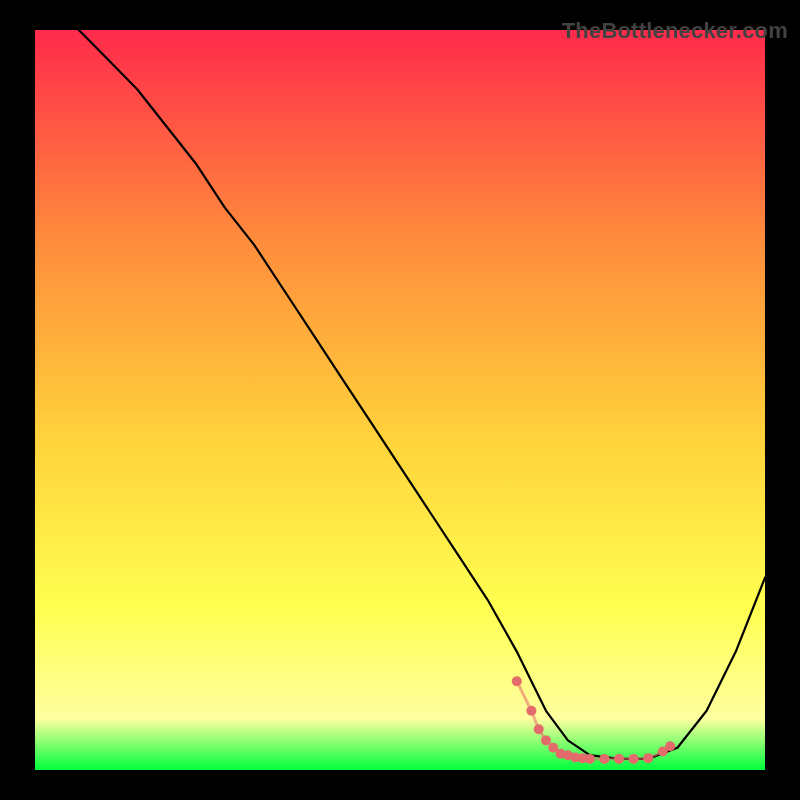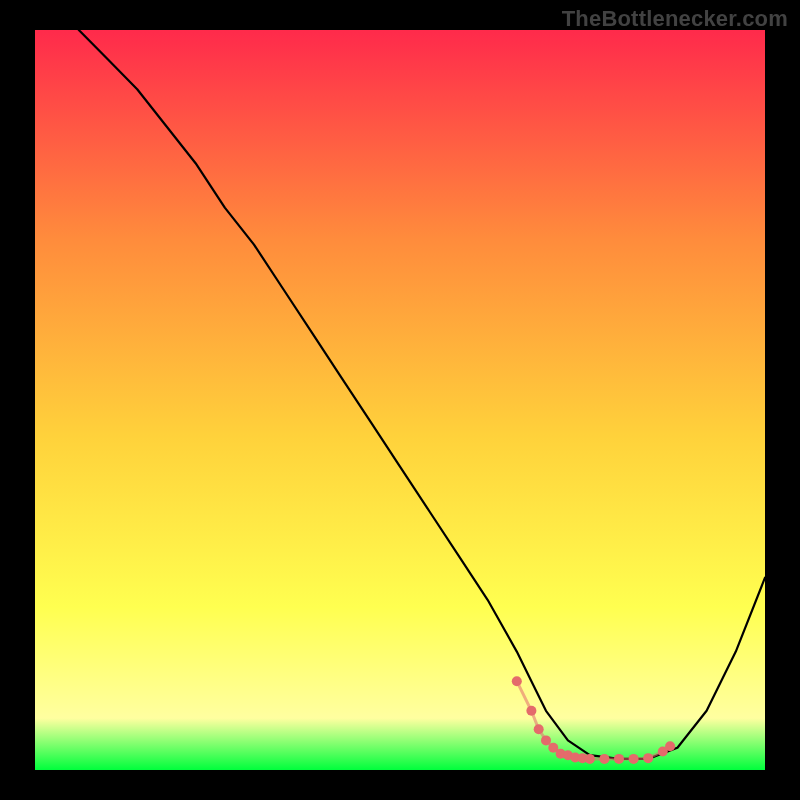--- a/index.html
+++ b/index.html
@@ -12,21 +12,21 @@
     font-family: Arial, Helvetica, sans-serif;
   }
   .container {
     position: relative;
     width: 800px;
     height: 800px;
     background: #000;
   }
   .watermark {
     position: absolute;
-    top: 6px;
+    top: 18px;
     right: 12px;
     color: #424242;
     font-size: 22px;
     font-weight: bold;
     letter-spacing: 0.2px;
     z-index: 10;
   }
   .plot-area {
     position: absolute;
     left: 35px;

